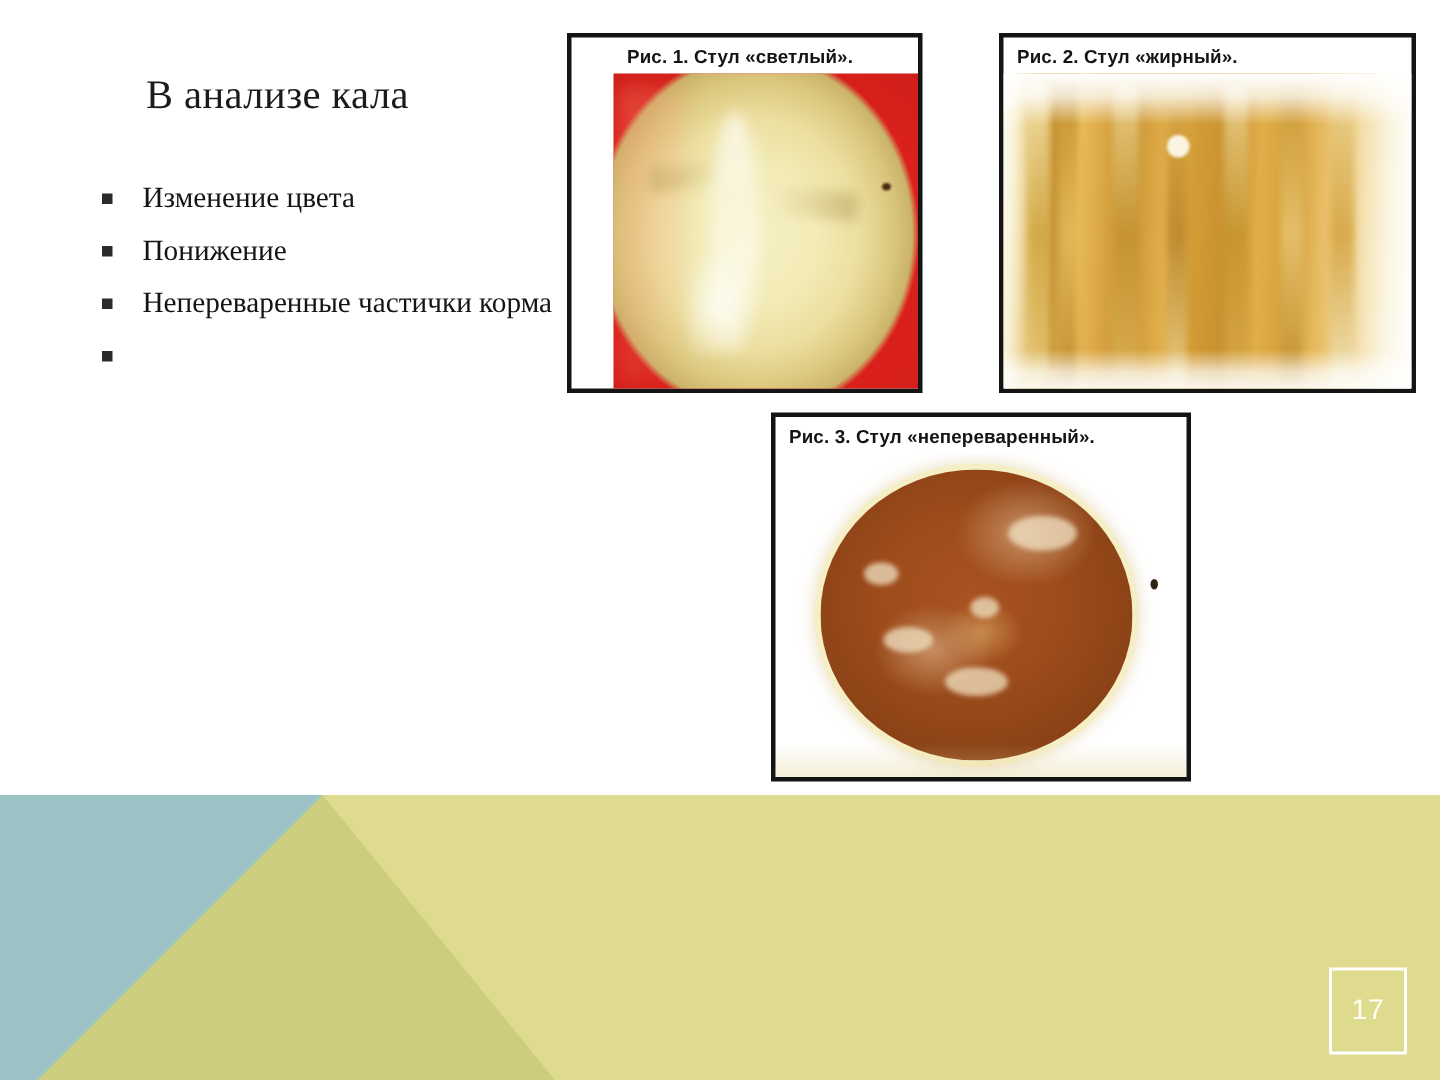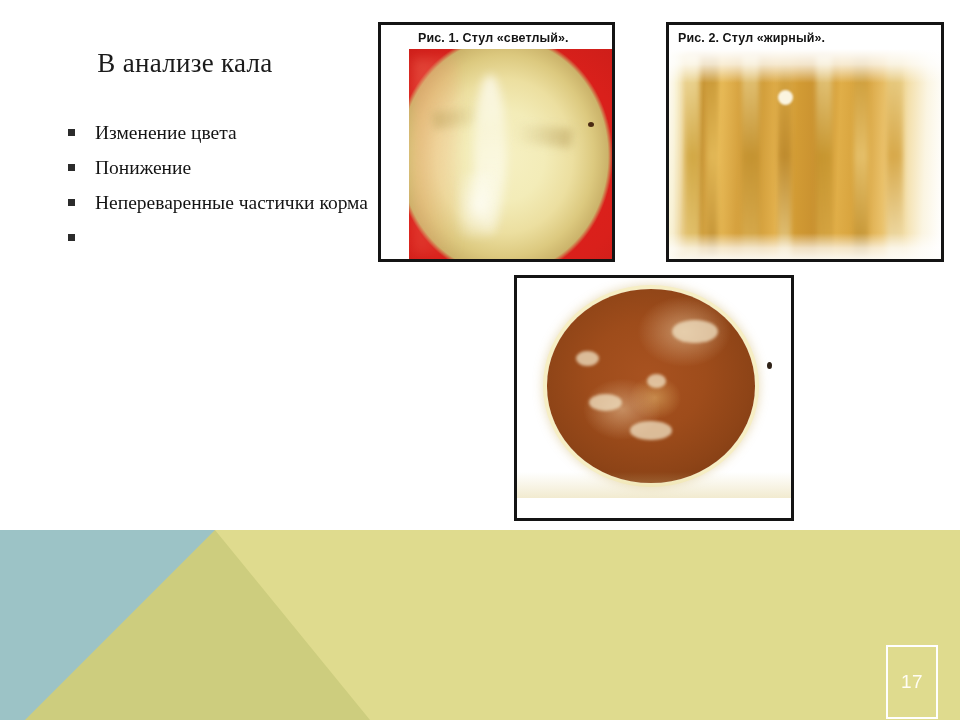--- a/index.html
+++ b/index.html
@@ -233,21 +233,21 @@
     overflow: hidden;
   }
   #footer-band svg { display: block; }
 
   
   #page-number-badge {
     position: absolute;
     left: 886px;
     top: 645px;
     width: 52px;
-    height: 74px;
+    height: 58px;
     border: 2px solid #ffffff;
     box-sizing: border-box;
     display: flex;
     align-items: center;
     justify-content: center;
     font-family: "Liberation Sans", "DejaVu Sans", sans-serif;
     font-size: 19px;
     color: #fffdf4;
     letter-spacing: 0.5px;
   }
@@ -300,20 +300,21 @@
       <span class="streak s5"></span>
       <span class="streak s6"></span>
       <span class="streak s7"></span>
       <span class="hole"></span>
       <span class="top-fade"></span>
       <span class="bot-fade"></span>
     </div>
   </div>
 
   <div id="figure-3" class="figure-frame">
+    <div class="figure-caption">Рис. 3. Стул «непереваренный».</div>
     <div class="figure-photo photo-undigested">
       <span class="mass">
         <span class="fleck f1"></span>
         <span class="fleck f2"></span>
         <span class="fleck f3"></span>
         <span class="fleck f4"></span>
         <span class="fleck f5"></span>
       </span>
       <span class="dot"></span>
       <span class="bowl-edge"></span>

